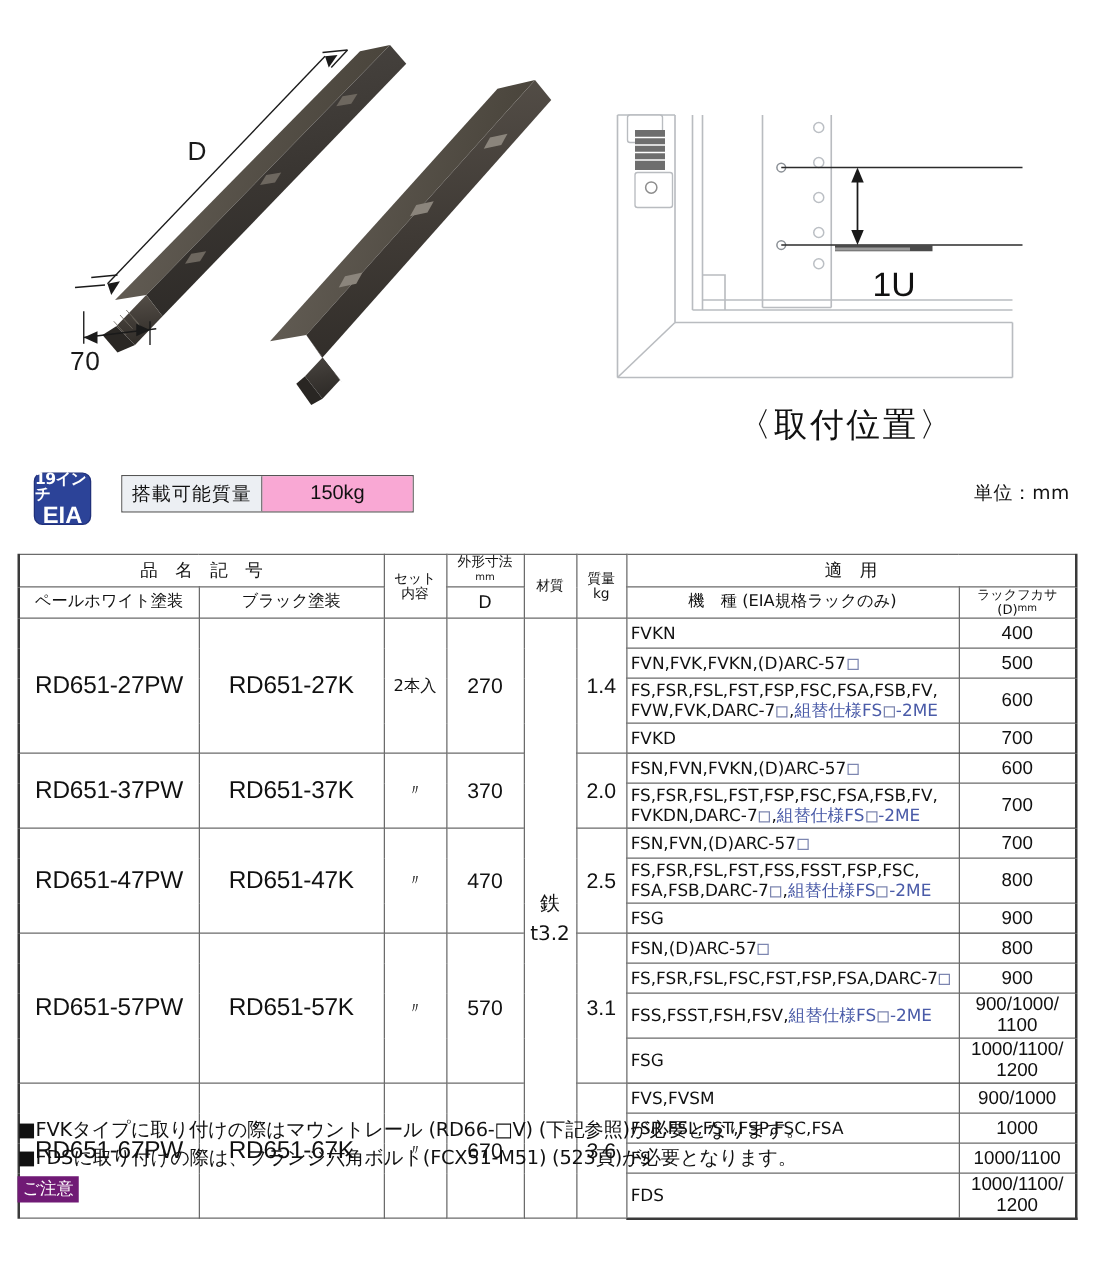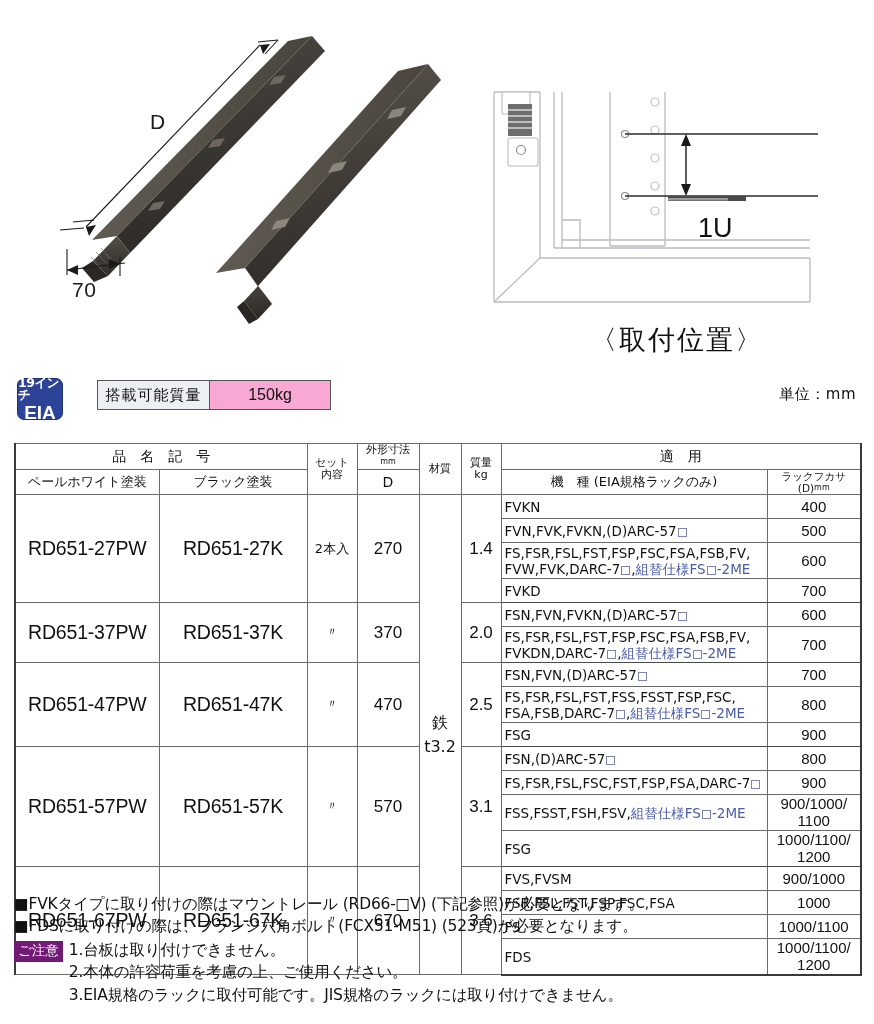--- a/index.html
+++ b/index.html
@@ -30,21 +30,21 @@
   .cap-pos {
     position:absolute; left:0; top:252px; width:394px;
     text-align:center;
     font-size:27px; letter-spacing:2px; color:#111;
     font-family:"DejaVu Sans",sans-serif; font-weight:500;
   }
 
   
   .strip { position:absolute; left:0; top:372px; width:874px; height:50px; }
   .eia-badge {
-    position:absolute; left:17px; top:6px;
+    position:absolute; left:27px; top:6px;
     width:46px; height:42px;
     background:#2c4398; border-radius:7px;
     border:1px solid #20307a;
     display:flex; flex-direction:column;
     align-items:center; justify-content:center;
     color:#ffffff; line-height:1;
   }
   .eia-badge .l1 { font-size:12.5px; font-weight:bold; letter-spacing:-0.5px; font-family:"DejaVu Sans",sans-serif; }
   .eia-badge .l2 { font-size:19px; font-weight:bold; letter-spacing:0px; margin-top:1px; font-family:"Liberation Sans",sans-serif; }
 
@@ -195,21 +195,21 @@
       <g stroke="#1a1a1a" stroke-width="1.1" fill="none">
         <line x1="40" y1="216" x2="64" y2="214"></line>
         <line x1="47" y1="235" x2="47" y2="261"></line>
         <line x1="47" y1="256" x2="105" y2="249"></line>
         <line x1="100" y1="243" x2="100" y2="262"></line>
       </g>
       <polygon points="47,256 58,251 58,261" fill="#1a1a1a"></polygon>
       <polygon points="100,250 89,245 89,255" fill="#1a1a1a"></polygon>
     </svg>
     <span class="dim-label" style="left:130px; top:96px;">D</span>
-    <span class="dim-label" style="left:52px; top:264px;text-align:center;">70</span>
+    <span class="dim-label" style="left:36px; top:264px;text-align:center;">70</span>
   </div>
 
   <div class="illus-right">
     <svg width="394" height="250" viewBox="0 0 394 250">
       <g stroke="#b9bcc0" stroke-width="1.3" fill="none">
 
         <path d="M14,22 L14,232"></path>
         <path d="M14,232 L330,232"></path>
         <path d="M14,22 L60,22"></path>
         <path d="M60,22 L60,188"></path>
@@ -419,19 +419,14 @@
         <td class="depth outer-r" style="border-bottom: 2px solid rgb(58, 58, 58);">1000/1100/<br>1200</td>
       </tr>
     </tbody>
 </table>
 
 <div class="notes">
   <div class="note-line">■FVKタイプに取り付けの際はマウントレール (RD66-□V) (下記参照)が必要となります。</div>
   <div class="note-line">■FDSに取り付けの際は、フランジ六角ボルト(FCX51-M51) (523頁)が必要となります。</div>
   <div class="caution-wrap">
     <span class="caution-tag">ご注意</span>
-    <div class="caution-items">
-        <div>1.台板は取り付けできません。</div>
-        <div>2.本体の許容荷重を考慮の上、ご使用ください。</div>
-        <div>3.EIA規格のラックに取付可能です。JIS規格のラックには取り付けできません。</div>
-      </div>
   </div>
 </div>
 
 </body></html>

